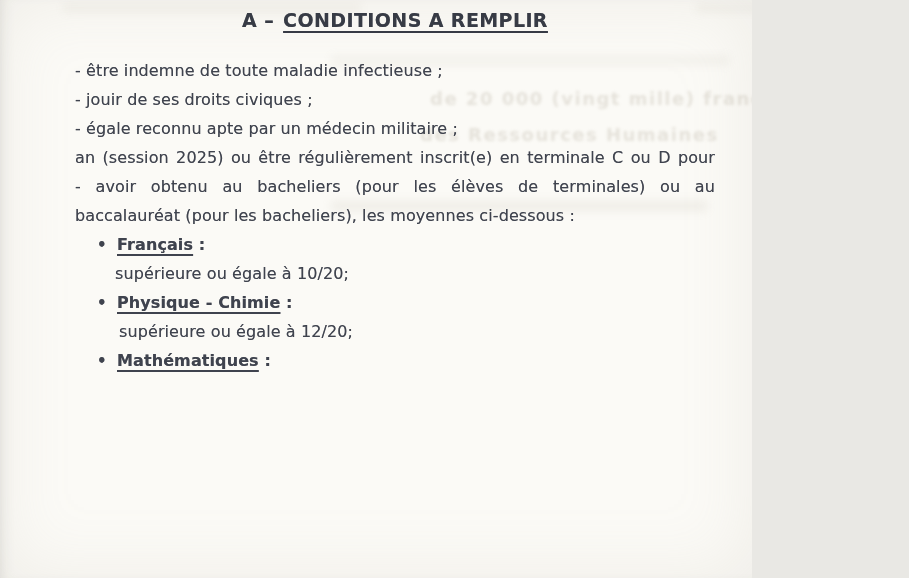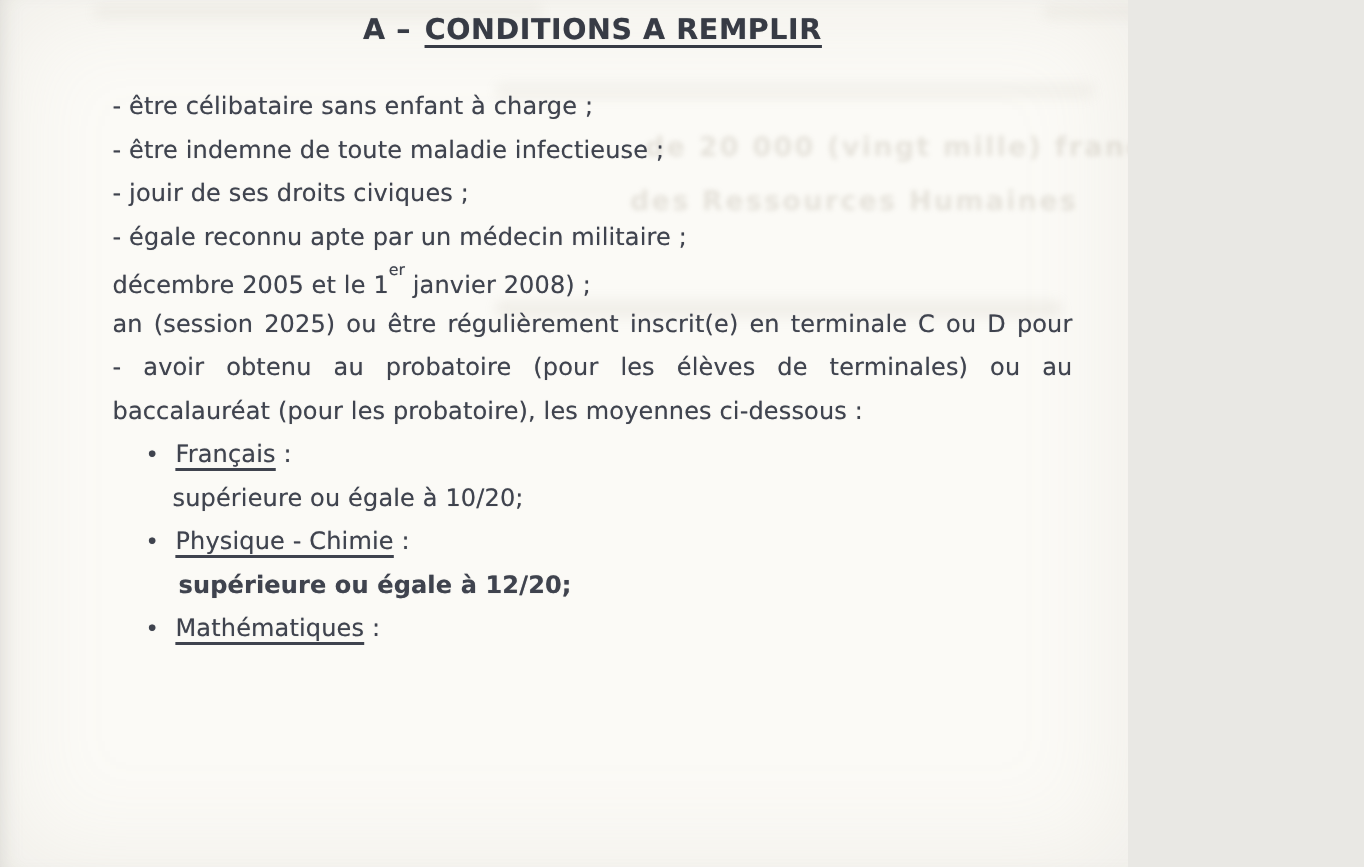--- a/index.html
+++ b/index.html
@@ -77,57 +77,55 @@
   .j { text-align: justify; text-align-last: justify; }
 
   sup.er {
     font-size: 10.5px;
     position: relative;
     top: -6px;
     letter-spacing: 0;
   }
 
   
-  .b { padding-left: 22px; height: 29px; }
+  .b { padding-left: 22px; height: 29px; font-weight: bold; }
   .dot { display: inline-block; width: 20px; font-size: 15px; color: #3f434e; }
   .blabel {
     text-decoration: underline;
     text-decoration-thickness: 1.5px;
     text-underline-offset: 4px;
   }
   .d1 { padding-left: 40px; }
-  .d2 { padding-left: 44px; font-weight: bold; }
+  .d2 { padding-left: 44px; }
 </style>
 </head>
 <body>
 
 <div class="page">
 
   <div class="smudge smudge-a"></div>
   <div class="smudge smudge-b"></div>
   <div class="smudge smudge-c"></div>
   <div class="smudge smudge-d"></div>
   <div class="ghost ghost-1">de 20 000 (vingt mille) francs</div>
   <div class="ghost ghost-2">des Ressources Humaines</div>
 
   <div class="column">
 
     <div class="title ink">
       <span class="tp">A –</span><span class="tu">CONDITIONS A REMPLIR</span>
     </div>
 
     <div class="body ink">
-      <div class="line">- être célibataire sans enfant à charge ;</div>
       <div class="line">- être indemne de toute maladie infectieuse ;</div>
       <div class="line">- jouir de ses droits civiques ;</div>
       <div class="line">- égale reconnu apte par un médecin militaire ;</div>
-      <div class="line"><span>décembre 2005 et le 1</span><sup class="er">er</sup><span> janvier 2008) ;</span></div>
       <div class="line j">an (session 2025) ou être régulièrement inscrit(e) en terminale C ou D pour</div>
-      <div class="line j">- avoir obtenu au probatoire (pour les élèves de terminales) ou au</div>
-      <div class="line">baccalauréat (pour les probatoire), les moyennes ci-dessous :</div>
+      <div class="line j">- avoir obtenu au bacheliers (pour les élèves de terminales) ou au</div>
+      <div class="line">baccalauréat (pour les bacheliers), les moyennes ci-dessous :</div>
 
       <div class="line b">
         <span class="dot">•</span><span class="blabel">Français</span><span> :</span>
       </div>
       <div class="line d1">supérieure ou égale à 10/20;</div>
 
       <div class="line b">
         <span class="dot">•</span><span class="blabel">Physique - Chimie</span><span> :</span>
       </div>
       <div class="line d2">supérieure ou égale à 12/20;</div>

